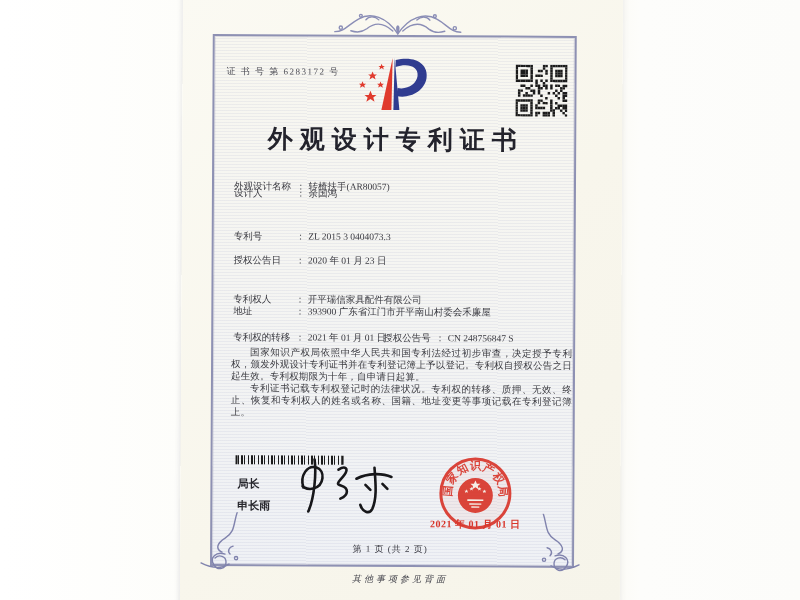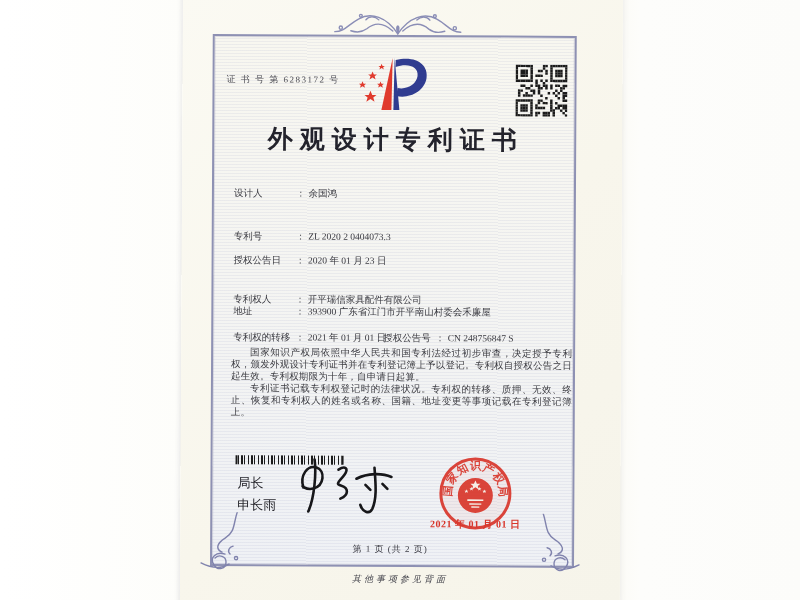--- a/index.html
+++ b/index.html
@@ -17,39 +17,39 @@
   }
   .frame{
     position:absolute;left:30px;top:43px;width:360px;height:528px;
     border:2.5px solid #8e91b3;
     background:
       repeating-linear-gradient(0deg, rgba(128,134,182,0.10) 0px, rgba(128,134,182,0.10) 1px, rgba(128,134,182,0) 1px, rgba(128,134,182,0) 3px),
       linear-gradient(180deg,#f8f7f0 0%,#f5f5f2 45%,#eff1f5 100%);
     box-shadow:inset 0 0 0 1px rgba(142,145,179,0.25);
   }
   .abs{position:absolute;}
-  .cert-no{left:44px;top:74px;font-size:9px;color:#4a4a52;letter-spacing:1.5px;margin-top:8px;}
+  .cert-no{left:44px;top:74px;font-size:9px;color:#4a4a52;letter-spacing:1.5px;}
   .title{
     left:30px;top:131px;width:360px;text-align:center;
     font-size:25px;font-weight:bold;color:#23232c;letter-spacing:7px;text-indent:7px;
   }
   .frow{left:52px;height:13px;font-size:9.5px;color:#38383f;white-space:nowrap;}
   .flabel{display:inline-block;width:62px;height:12px;overflow:hidden;text-align:justify;text-align-last:justify;vertical-align:top;}
   .flabel::after{content:"";display:inline-block;width:100%;}
   .fcolon{margin-right:3px;}
   .grant2{position:absolute;left:150px;top:0;white-space:nowrap;}
   .grant2 .flabel{width:52px;}
   .paras{left:50px;top:356px;width:341px;font-size:9.5px;line-height:11.9px;color:#3a3a40;letter-spacing:0.2px;text-align:justify;}
   .paras p{margin:0;text-indent:2em;}
   .barcode{
     left:55px;top:464px;width:104px;height:9px;
     background:repeating-linear-gradient(90deg,#1c1c1c 0 1.5px,transparent 1.5px 3px,#1c1c1c 3px 5.5px,transparent 5.5px 6.5px,#1c1c1c 6.5px 7.5px,transparent 7.5px 10px);
     border-left:2px solid #1c1c1c;border-right:2px solid #1c1c1c;
   }
-  .signer{left:57px;top:481px;font-size:13px;font-weight:normal;color:#26262c;line-height:22px;}
+  .signer{left:57px;top:481px;font-size:11px;font-weight:bold;color:#26262c;line-height:22px;}
   .sig-svg{left:108px;top:462px;}
   .seal{left:247px;top:453px;}
   .seal-date{left:240px;top:525px;width:110px;text-align:center;font-size:10px;font-weight:bold;color:#d8362b;letter-spacing:0.5px;}
   .page-info{left:30px;top:551px;width:360px;text-align:center;font-size:9px;color:#3c3c44;letter-spacing:1px;}
   .back-note{left:0;top:581px;width:440px;text-align:center;font-size:9px;color:#44444c;letter-spacing:3px;font-style:italic;}
   .logo{left:168px;top:60px;}
   .qr{left:333px;top:72px;}
   .flourish-top{left:150px;top:17px;}
   .flourish-bl{left:17px;top:521px;}
   .flourish-br{left:357px;top:521px;}
@@ -317,25 +317,28 @@
       <rect x="2.48" y="49.52" width="2.48" height="2.48" fill="#1b1b1b"></rect>
       <rect x="4.95" y="49.52" width="2.48" height="2.48" fill="#1b1b1b"></rect>
       <rect x="7.43" y="49.52" width="2.48" height="2.48" fill="#1b1b1b"></rect>
       <rect x="9.90" y="49.52" width="2.48" height="2.48" fill="#1b1b1b"></rect>
       <rect x="12.38" y="49.52" width="2.48" height="2.48" fill="#1b1b1b"></rect>
       <rect x="14.86" y="49.52" width="2.48" height="2.48" fill="#1b1b1b"></rect>
     </svg>
 
   <div class="abs title">外观设计专利证书</div>
 
+  <div class="abs frow" style="top:189px">
+    <span class="flabel">外观设计名称</span><span class="fcolon">：</span><span>转椅扶手(AR80057)</span>
+  </div>
   <div class="abs frow" style="top:196px">
     <span class="flabel">设计人</span><span class="fcolon">：</span><span>余国鸿</span>
   </div>
   <div class="abs frow" style="top:239px">
-    <span class="flabel">专利号</span><span class="fcolon">：</span><span>ZL 2020 2 0404073.3</span>
+    <span class="flabel">专利号</span><span class="fcolon">：</span><span>ZL 2015 3 0404073.3</span>
   </div>
   <div class="abs frow" style="top:263px">
     <span class="flabel">授权公告日</span><span class="fcolon">：</span><span>2020 年 01 月 23 日</span>
   </div>
   <div class="abs frow" style="top:302px">
     <span class="flabel">专利权人</span><span class="fcolon">：</span><span>开平瑞信家具配件有限公司</span>
   </div>
   <div class="abs frow" style="top:314px">
     <span class="flabel">地址</span><span class="fcolon">：</span><span>393900 广东省江门市开平南山村委会禾廉屋</span>
   </div>

